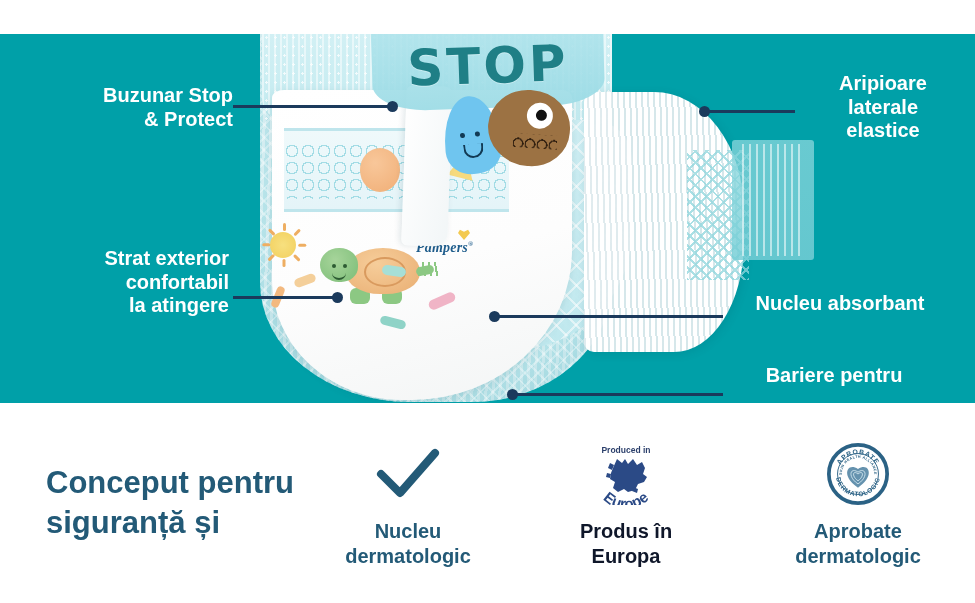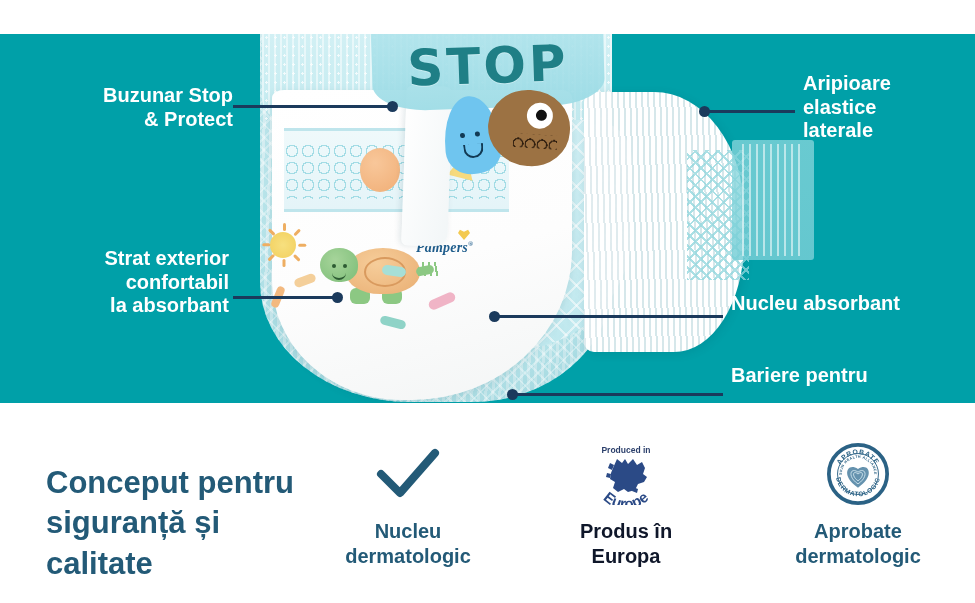--- a/index.html
+++ b/index.html
@@ -185,21 +185,21 @@
     background:#9c7243;transform:rotate(4deg);
   }
   .blob .eyew{position:absolute;left:38px;top:12px;width:26px;height:26px;border-radius:50%;background:#fff;}
   .blob .eyeb{position:absolute;left:47px;top:19px;width:11px;height:11px;border-radius:50%;background:#111;}
   .blob .squig{position:absolute;left:26px;top:44px;width:44px;height:14px;
     background:
       repeating-radial-gradient(circle at 5px 10px, transparent 0 4px, #2a1a0c 4px 5.6px, transparent 5.7px 12px);
     background-size:12px 14px;opacity:.95;}
 
   
-  .callout{position:absolute;color:#ffffff;font-weight:700;line-height:1.18;font-size:20px;}
+  .callout{position:absolute;color:#ffffff;font-weight:700;line-height:1.18;font-size:20px;text-align:center;}
   .lead{position:absolute;height:2.5px;background:#1b3a5c;}
   .dot{position:absolute;width:11px;height:11px;border-radius:50%;background:#1b3a5c;}
 
   .c-buzunar{left:45px;top:50px;width:188px;}
   .l-buzunar{left:233px;top:71px;width:160px;}
   .d-buzunar{left:387px;top:67px;}
 
   .c-strat{left:36px;top:213px;width:193px;}
   .l-strat{left:233px;top:262px;width:105px;}
   .d-strat{left:332px;top:258px;}
@@ -317,29 +317,29 @@
     <div class="callout c-buzunar" style="text-align: right; color: rgb(255, 255, 255);">
       <div>Buzunar Stop</div>
       <div>&amp; Protect</div>
     </div>
     <div class="lead l-buzunar" style="background: rgb(27, 58, 92);"></div>
     <div class="dot d-buzunar" style="background: rgb(27, 58, 92);"></div>
 
     <div class="callout c-strat" style="text-align: right; color: rgb(255, 255, 255);">
       <div>Strat exterior</div>
       <div>confortabil</div>
-      <div>la absorbant</div>
+      <div>la atingere</div>
     </div>
     <div class="lead l-strat" style="background: rgb(27, 58, 92);"></div>
     <div class="dot d-strat" style="background: rgb(27, 58, 92);"></div>
 
     <div class="callout c-aripioare" style="color: rgb(255, 255, 255);">
       <div>Aripioare</div>
+      <div>laterale</div>
       <div>elastice</div>
-      <div>laterale</div>
     </div>
     <div class="lead l-aripioare" style="background: rgb(27, 58, 92);"></div>
     <div class="dot d-aripioare" style="background: rgb(27, 58, 92);"></div>
 
     <div class="callout c-nucleu" style="color: rgb(255, 255, 255);">
       <div>Nucleu absorbant</div>
     </div>
     <div class="lead l-nucleu" style="background: rgb(27, 58, 92);"></div>
     <div class="dot d-nucleu" style="background: rgb(27, 58, 92);"></div>
 
@@ -349,21 +349,20 @@
     <div class="lead l-bariere" style="background: rgb(27, 58, 92);"></div>
     <div class="dot d-bariere" style="background: rgb(27, 58, 92);"></div>
 
   </div>
 
   <div class="bottom">
 
     <div class="headline" style="color: rgb(35, 90, 119);">
       <div class="reg">Conceput pentru</div>
       <div class="bold">siguranță și</div>
-      <div class="bold">calitate</div>
     </div>
 
     <div class="badge b-test" style="color: rgb(35, 90, 119);">
       <div class="check-wrap">
         <svg width="70" height="56" viewBox="0 0 70 56" aria-hidden="true">
           <path d="M8 28 L27 47 L62 7" fill="none" stroke="#235a77" stroke-width="8" stroke-linecap="round" stroke-linejoin="round"></path>
         </svg>
       </div>
       <div class="cap">Nucleu</div>
       <div>dermatologic</div>

